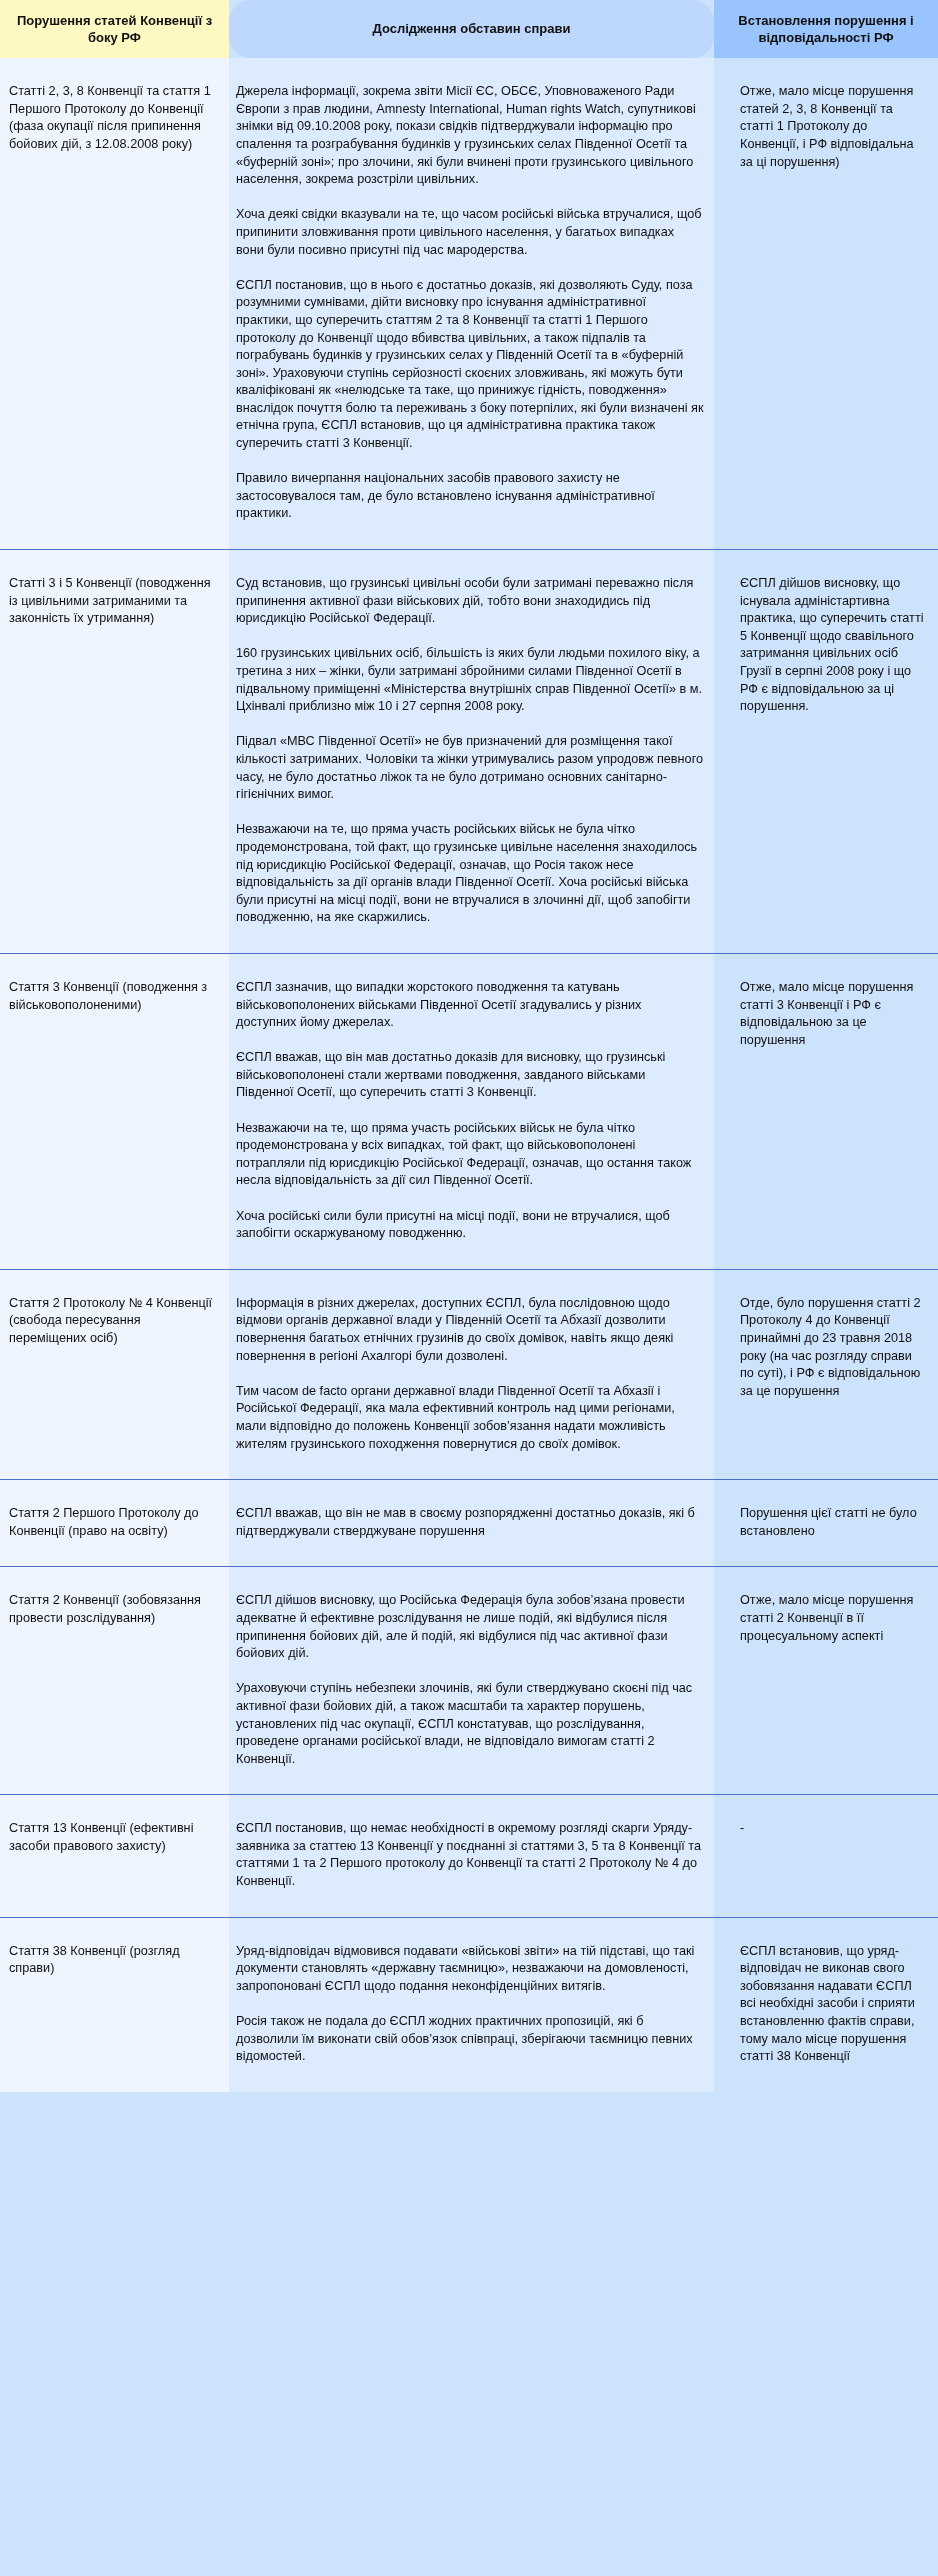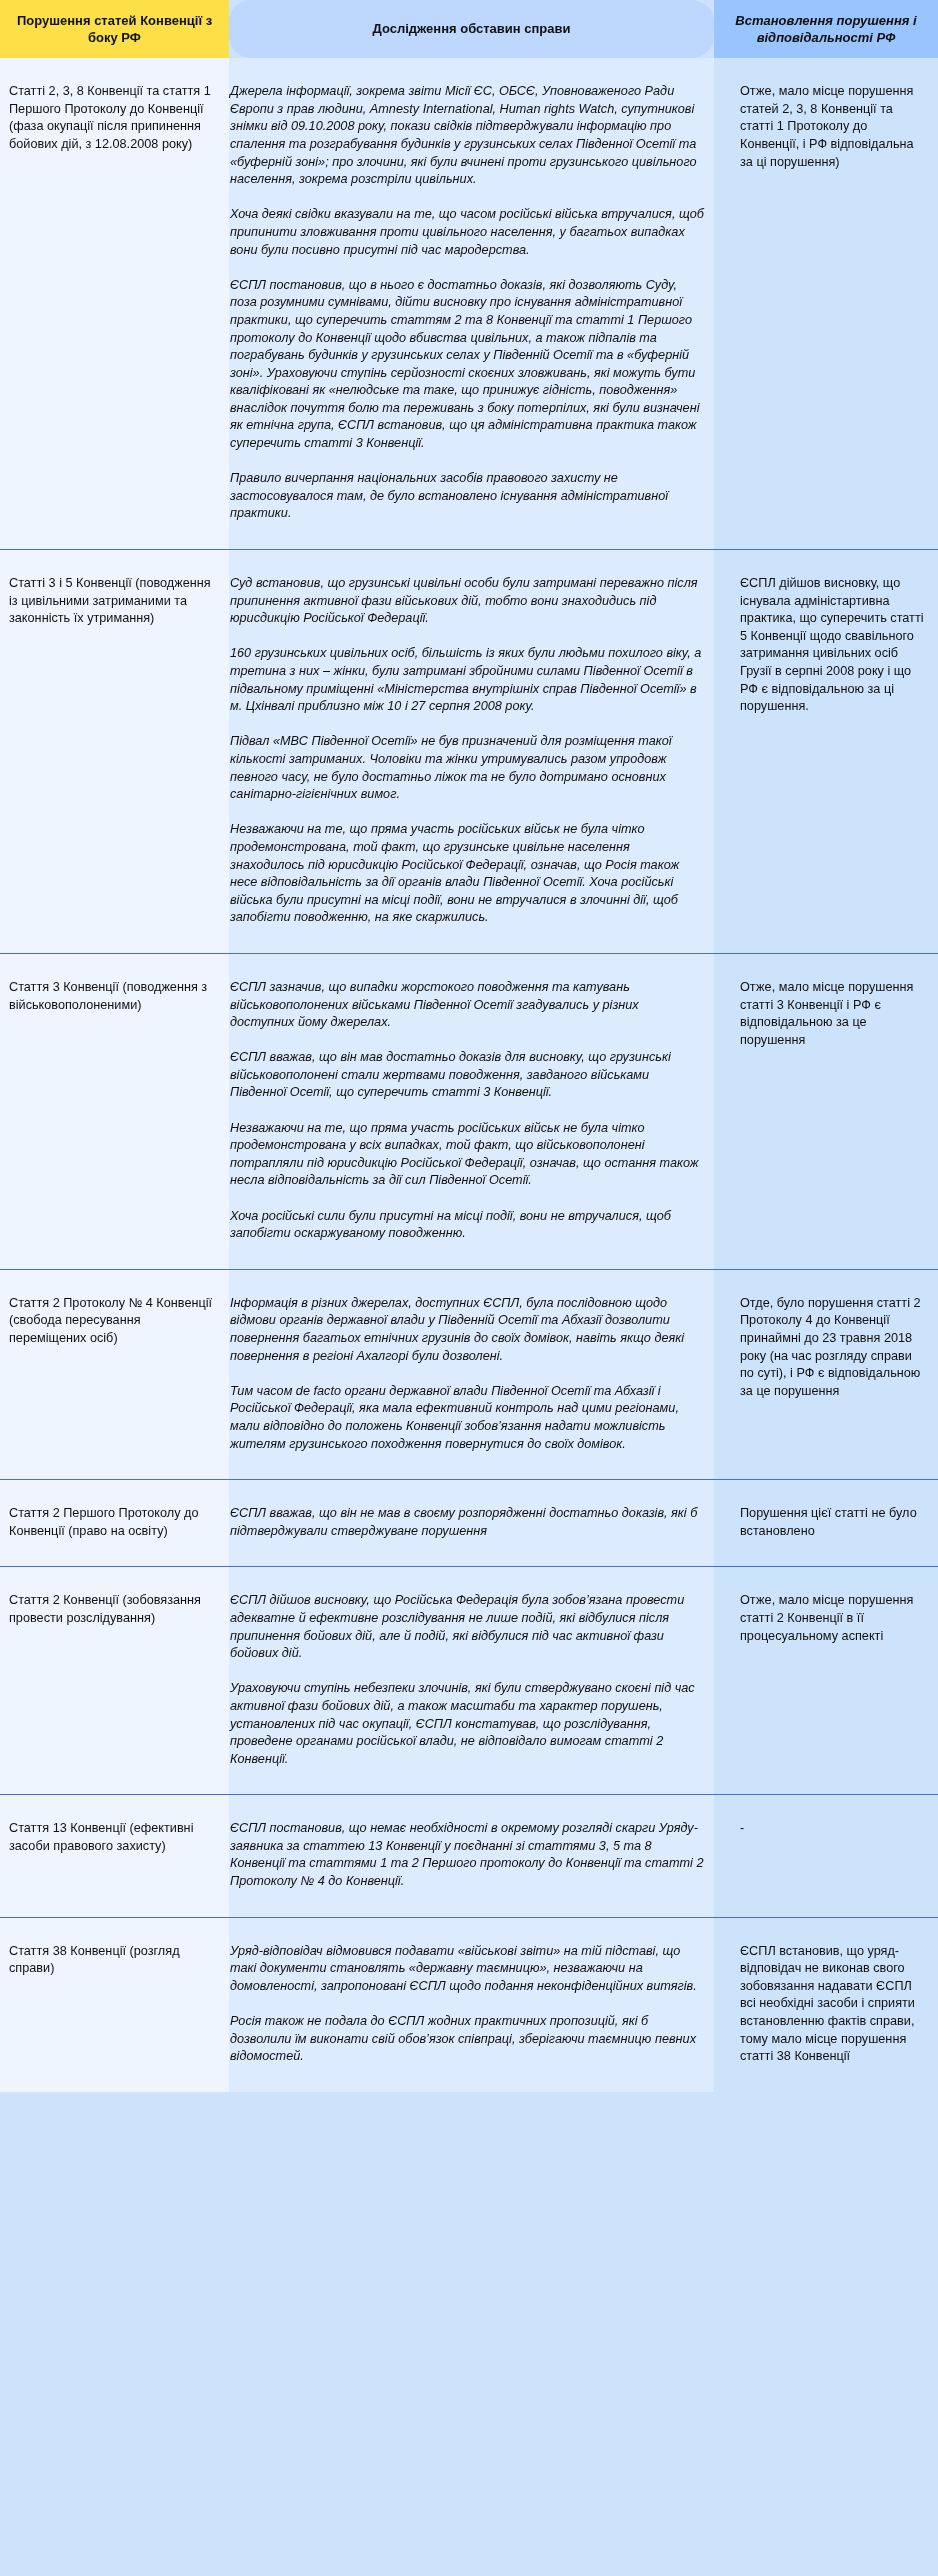--- a/index.html
+++ b/index.html
@@ -20,33 +20,33 @@
     th {
       height: 53px;
       font-family: "Liberation Sans", sans-serif;
       font-weight: bold;
       font-size: 13px;
       line-height: 17.6px;
       text-align: center;
       vertical-align: middle;
       padding: 2.6px 3.9px;
     }
-    th.h1 { background: #fde047; }
+    th.h1 { background: #fef9c3; }
     th.h2 { background: #bdd7fd; border-radius: 22px; }
-    th.h3 { background: #99c4fd; font-style: italic; }
+    th.h3 { background: #99c4fd; }
     td {
       vertical-align: top;
       font-size: 12.7px;
       line-height: 17.6px;
       padding: 25px 10.4px 26px 9px;
       border-top: 1.3px solid #4d6ec6;
     }
     tbody tr:first-child td { border-top: none; padding-top: 25px; }
     td.c1 { background: #eef5ff; }
-    td.c2 { background: #dcebfd; padding-left: 1px; padding-right: 9px; font-style: italic; }
+    td.c2 { background: #dcebfd; padding-left: 7px; padding-right: 9px; }
     td.c3 { background: #cde2fb; padding-left: 26px; padding-right: 9px; }
     td.c2 p { margin: 0 0 17.6px 0; }
     td.c2 p:last-child { margin-bottom: 0; }
   </style>
 </head>
 <body>
 
 <table class="cmp">
   <colgroup>
       <col class="c1">

